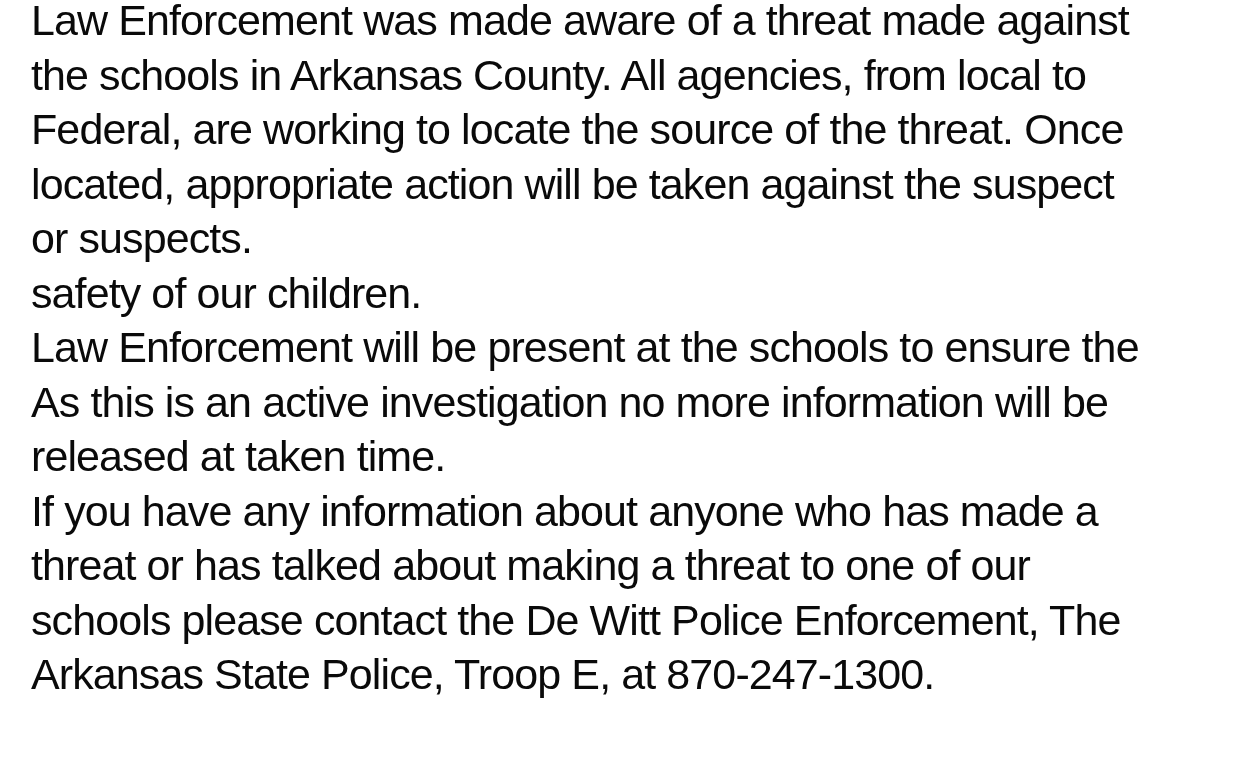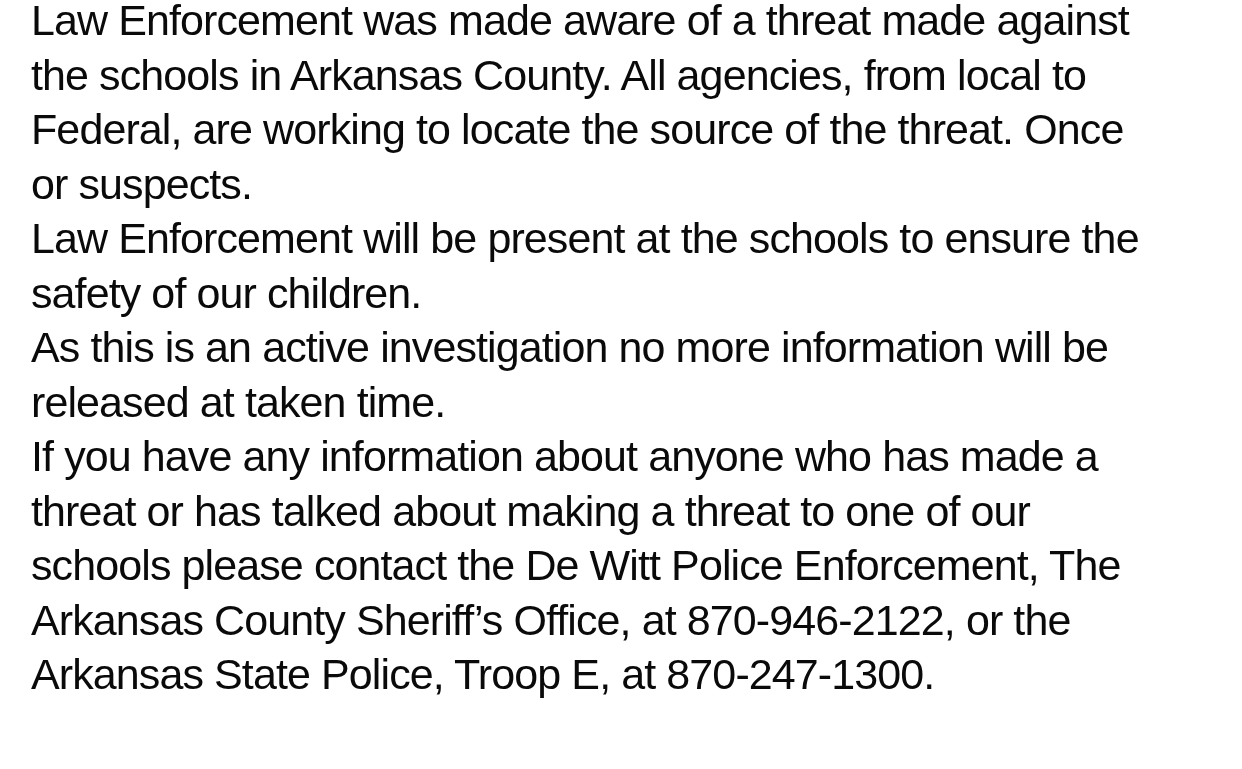--- a/index.html
+++ b/index.html
@@ -25,23 +25,23 @@
     white-space: nowrap;
   }
 </style>
 </head>
 <body>
 
 <div class="announcement">
     <div class="text-line">Law Enforcement was made aware of a threat made against</div>
     <div class="text-line">the schools in Arkansas County. All agencies, from local to</div>
     <div class="text-line">Federal, are working to locate the source of the threat. Once</div>
+    <div class="text-line">located, appropriate action will be taken against the suspect</div>
     <div class="text-line">or suspects.</div>
+    <div class="text-line">safety of our children.</div>
     <div class="text-line">Law Enforcement will be present at the schools to ensure the</div>
-    <div class="text-line">safety of our children.</div>
     <div class="text-line">As this is an active investigation no more information will be</div>
     <div class="text-line">released at taken time.</div>
     <div class="text-line">If you have any information about anyone who has made a</div>
     <div class="text-line">threat or has talked about making a threat to one of our</div>
     <div class="text-line">schools please contact the De Witt Police Enforcement, The</div>
-    <div class="text-line">Arkansas County Sheriff’s Office, at 870-946-2122, or the</div>
     <div class="text-line">Arkansas State Police, Troop E, at 870-247-1300.</div>
   </div>
 
 </body></html>

